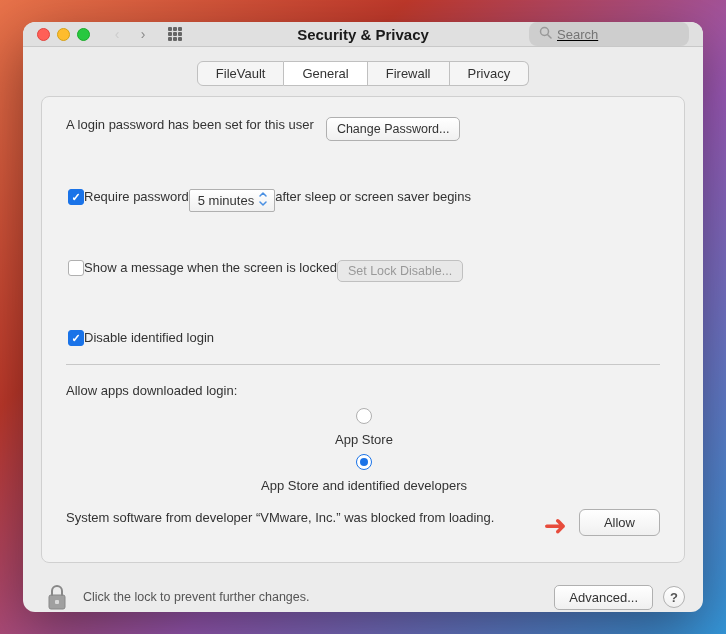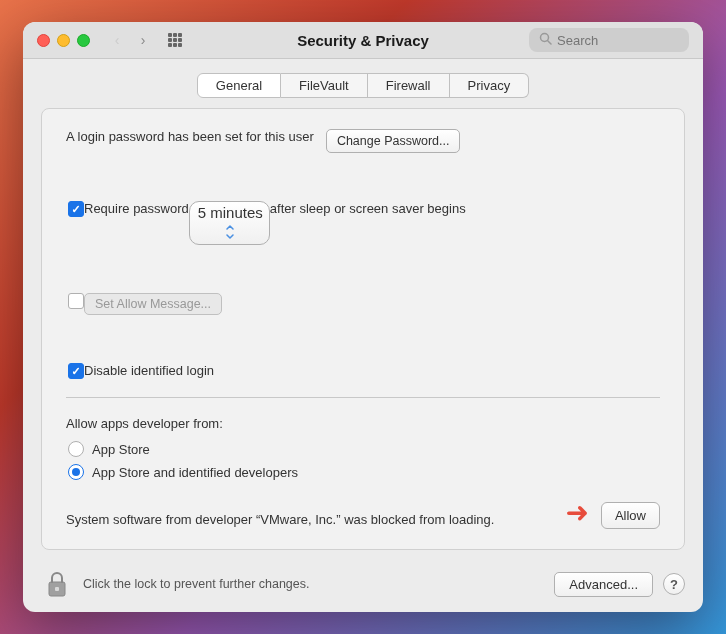--- a/index.html
+++ b/index.html
@@ -83,20 +83,21 @@
     }
     .search-box {
       margin-left: auto;
       display: flex;
       align-items: center;
       background: rgba(0,0,0,0.08);
       border-radius: 8px;
       padding: 4px 10px;
       gap: 5px;
       width: 160px;
+      text-decoration: underline;
     }
     .search-icon-wrap {
       color: #888;
       font-size: 13px;
     }
     .search-input {
       background: none;
       border: none;
       outline: none;
       font-size: 13px;
@@ -184,27 +185,26 @@
       content: '✓';
       color: white;
       font-size: 11px;
       font-weight: bold;
     }
     .dropdown-inline {
       display: flex;
       align-items: center;
       background: linear-gradient(to bottom, #fff, #f0f0f0);
       border: 1px solid #b0b0b0;
-      border-radius: 10px;
+      border-radius: 2px;
       padding: 2px 6px 2px 8px;
-      font-size: 15px;
+      font-size: 13px;
       cursor: pointer;
       gap: 4px;
       color: #333;
-      flex-direction: column;
     }
     .dropdown-arrow {
       color: #4a90e2;
       font-size: 14px;
     }
     .set-lock-btn {
       padding: 3px 10px;
       background: #e8e8e8;
       border: 1px solid #c0c0c0;
       border-radius: 5px;
@@ -223,20 +223,21 @@
       margin-bottom: 10px;
     }
     .radio-row {
       display: flex;
       align-items: center;
       gap: 8px;
       font-size: 13px;
       color: #333;
       margin-bottom: 7px;
       margin-left: 2px;
+      flex-direction: column;
     }
     .radio {
       width: 16px;
       height: 16px;
       border-radius: 50%;
       border: 1.5px solid #b0b0b0;
       background: #fff;
       display: flex;
       align-items: center;
       justify-content: center;
@@ -249,37 +250,37 @@
     }
     .radio.selected::after {
       content: '';
       width: 8px;
       height: 8px;
       border-radius: 50%;
       background: #1a73e8;
     }
     .blocked-row {
       display: flex;
-      align-items: flex-end;
+      align-items: flex-start;
       margin-top: 16px;
       gap: 8px;
     }
     .blocked-text {
       font-size: 13px;
       color: #333;
       flex: 1;
       line-height: 1.4;
     }
     .arrow-indicator {
       color: #e74c3c;
       font-size: 28px;
       margin-right: 4px;
     }
     .allow-btn {
-      padding: 5px 13px;
+      padding: 5px 24px;
       background: linear-gradient(to bottom, #fff, #f0f0f0);
       border: 1px solid #b0b0b0;
       border-radius: 6px;
       font-size: 13px;
       cursor: pointer;
       color: #333;
       white-space: nowrap;
     }
     .bottom-bar {
       display: flex;
@@ -358,22 +359,22 @@
         <svg width="13" height="13" viewBox="0 0 13 13" fill="none">
           <circle cx="5.5" cy="5.5" r="4" stroke="#999" stroke-width="1.5"></circle>
           <line x1="8.5" y1="8.5" x2="12" y2="12" stroke="#999" stroke-width="1.5" stroke-linecap="round"></line>
         </svg>
       </div>
       <input class="search-input" type="text" placeholder="Search" style="">
     </div>
   </div>
 
   <div class="tabs-row">
+    <button class="tab-btn">FileVault</button>
     <button class="tab-btn active">General</button>
-    <button class="tab-btn">FileVault</button>
     <button class="tab-btn">Firewall</button>
     <button class="tab-btn">Privacy</button>
   </div>
 
   <div class="content-panel">
 
     <div class="login-password-row">
       <span>A login password has been set for this user</span>
       <button class="change-password-btn">Change Password...</button>
     </div>
@@ -386,31 +387,32 @@
         <span class="dropdown-arrow"><svg width="10" height="14" viewBox="0 0 10 14" fill="none">
               <path d="M2 4l3-3 3 3" stroke="#4a90e2" stroke-width="1.5" stroke-linecap="round" stroke-linejoin="round"></path>
               <path d="M2 10l3 3 3-3" stroke="#4a90e2" stroke-width="1.5" stroke-linecap="round" stroke-linejoin="round"></path>
             </svg></span>
       </div>
       <span>after sleep or screen saver begins</span>
     </div>
 
     <div class="option-row">
       <div class="checkbox"></div>
-      <button class="set-lock-btn">Set Allow Message...</button>
+      <span>Show a message when the screen is locked</span>
+      <button class="set-lock-btn">Set Lock Disable...</button>
     </div>
 
     <div class="option-row">
       <div class="checkbox checked"></div>
       <span>Disable identified login</span>
     </div>
 
     <div class="divider"></div>
 
-    <div class="allow-apps-label">Allow apps developer from:</div>
+    <div class="allow-apps-label">Allow apps downloaded login:</div>
 
     <div class="radio-row">
       <div class="radio"></div>
       <span>App Store</span>
     </div>
 
     <div class="radio-row">
       <div class="radio selected"></div>
       <span>App Store and identified developers</span>
     </div>

